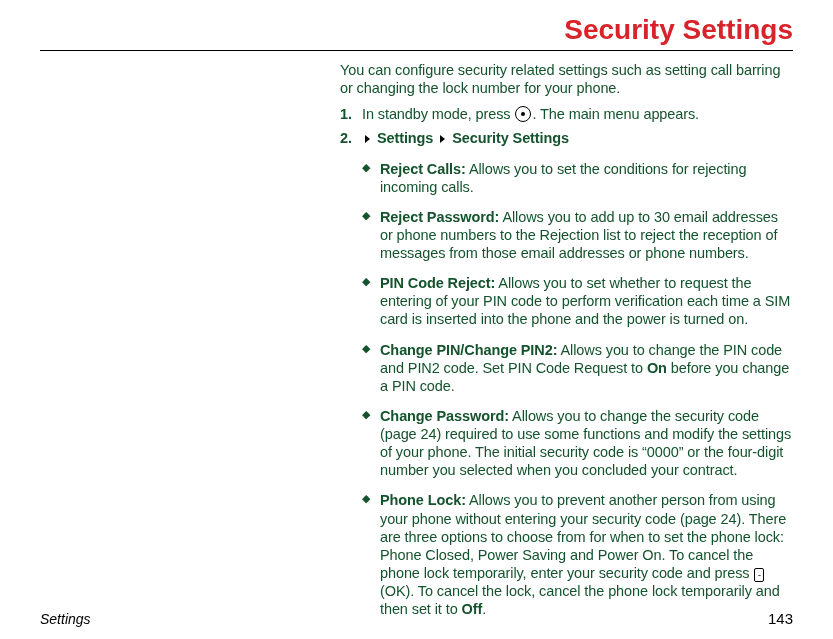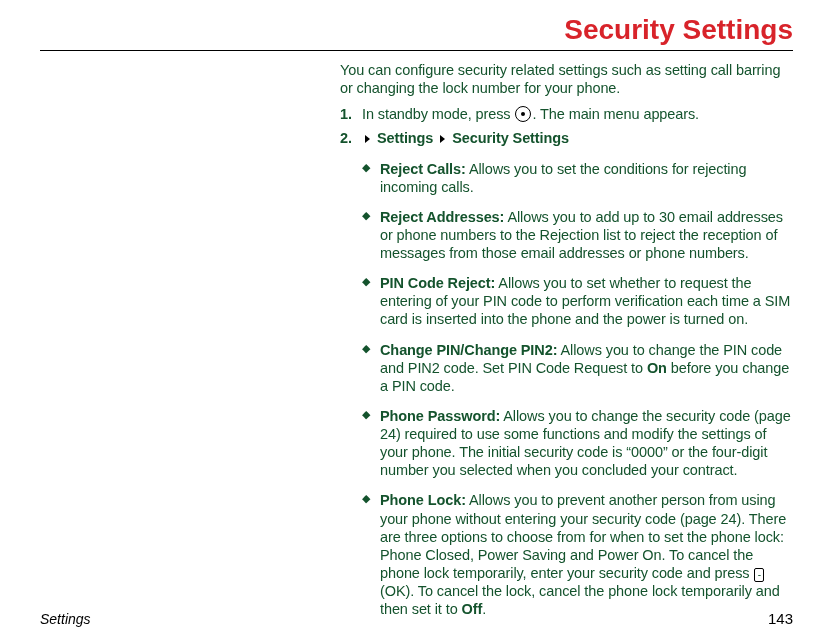--- a/index.html
+++ b/index.html
@@ -160,30 +160,30 @@
         <span class="nav-sep"></span>
         <span class="b">Security Settings</span>
       </li>
     </ol>
 
     <ul class="features">
       <li>
         <span class="b">Reject Calls:</span><span> Allows you to set the conditions for rejecting incoming calls.</span>
       </li>
       <li>
-        <span class="b">Reject Addresses:</span><span> Allows you to add up to 30 email addresses or phone numbers to the Rejection list to reject the reception of messages from those email addresses or phone numbers.</span>
+        <span class="b">Reject Password:</span><span> Allows you to add up to 30 email addresses or phone numbers to the Rejection list to reject the reception of messages from those email addresses or phone numbers.</span>
       </li>
       <li>
         <span class="b">PIN Code Reject:</span><span> Allows you to set whether to request the entering of your PIN code to perform verification each time a SIM card is inserted into the phone and the power is turned on.</span>
       </li>
       <li>
         <span class="b">Change PIN/Change PIN2:</span><span> Allows you to change the PIN code and PIN2 code. Set PIN Code Request to </span><span class="b">On</span><span> before you change a PIN code.</span>
       </li>
       <li>
-        <span class="b">Phone Password:</span><span> Allows you to change the security code (page 24) required to use some functions and modify the settings of your phone. The initial security code is “0000” or the four-digit number you selected when you concluded your contract.</span>
+        <span class="b">Change Password:</span><span> Allows you to change the security code (page 24) required to use some functions and modify the settings of your phone. The initial security code is “0000” or the four-digit number you selected when you concluded your contract.</span>
       </li>
       <li>
         <span class="b">Phone Lock:</span><span> Allows you to prevent another person from using your phone without entering your security code (page 24). There are three options to choose from for when to set the phone lock: Phone Closed, Power Saving and Power On. To cancel the phone lock temporarily, enter your security code and press </span><span class="soft-key">-</span><span> (OK). To cancel the lock, cancel the phone lock temporarily and then set it to </span><span class="b">Off</span><span>.</span>
       </li>
     </ul>
 
   </div>
 
   <div class="footer">
     <span class="footer-left">Settings</span>

